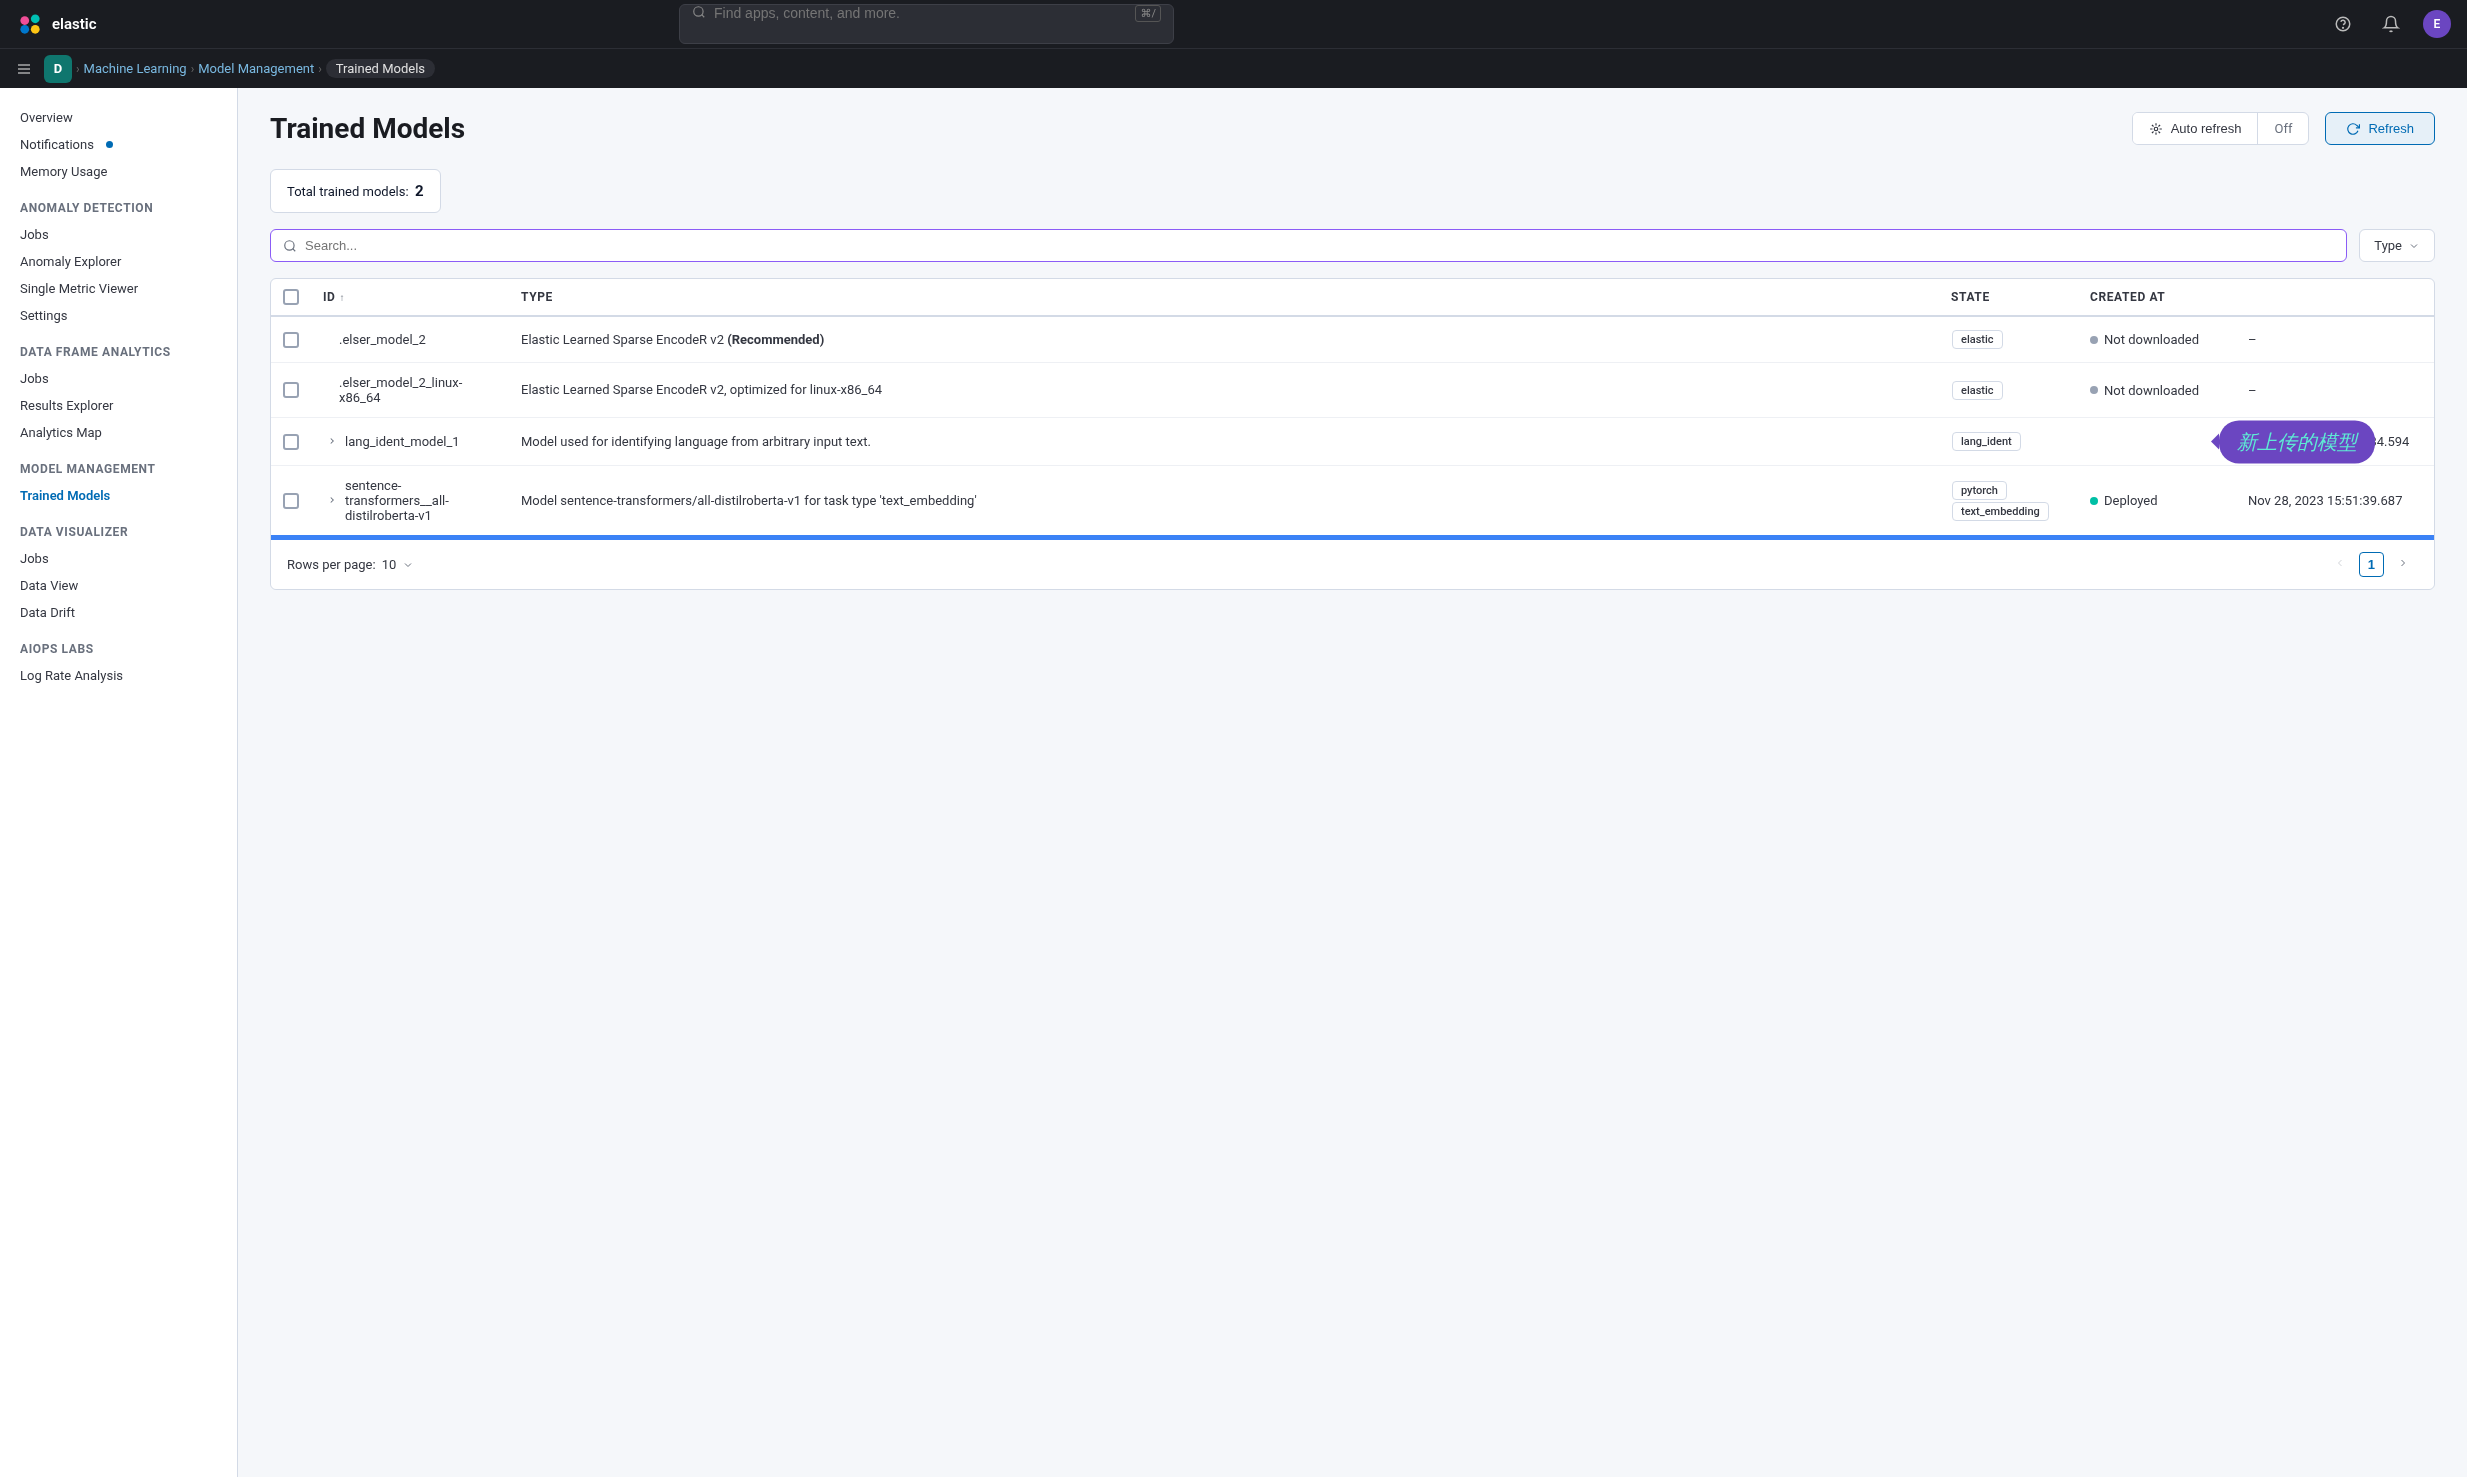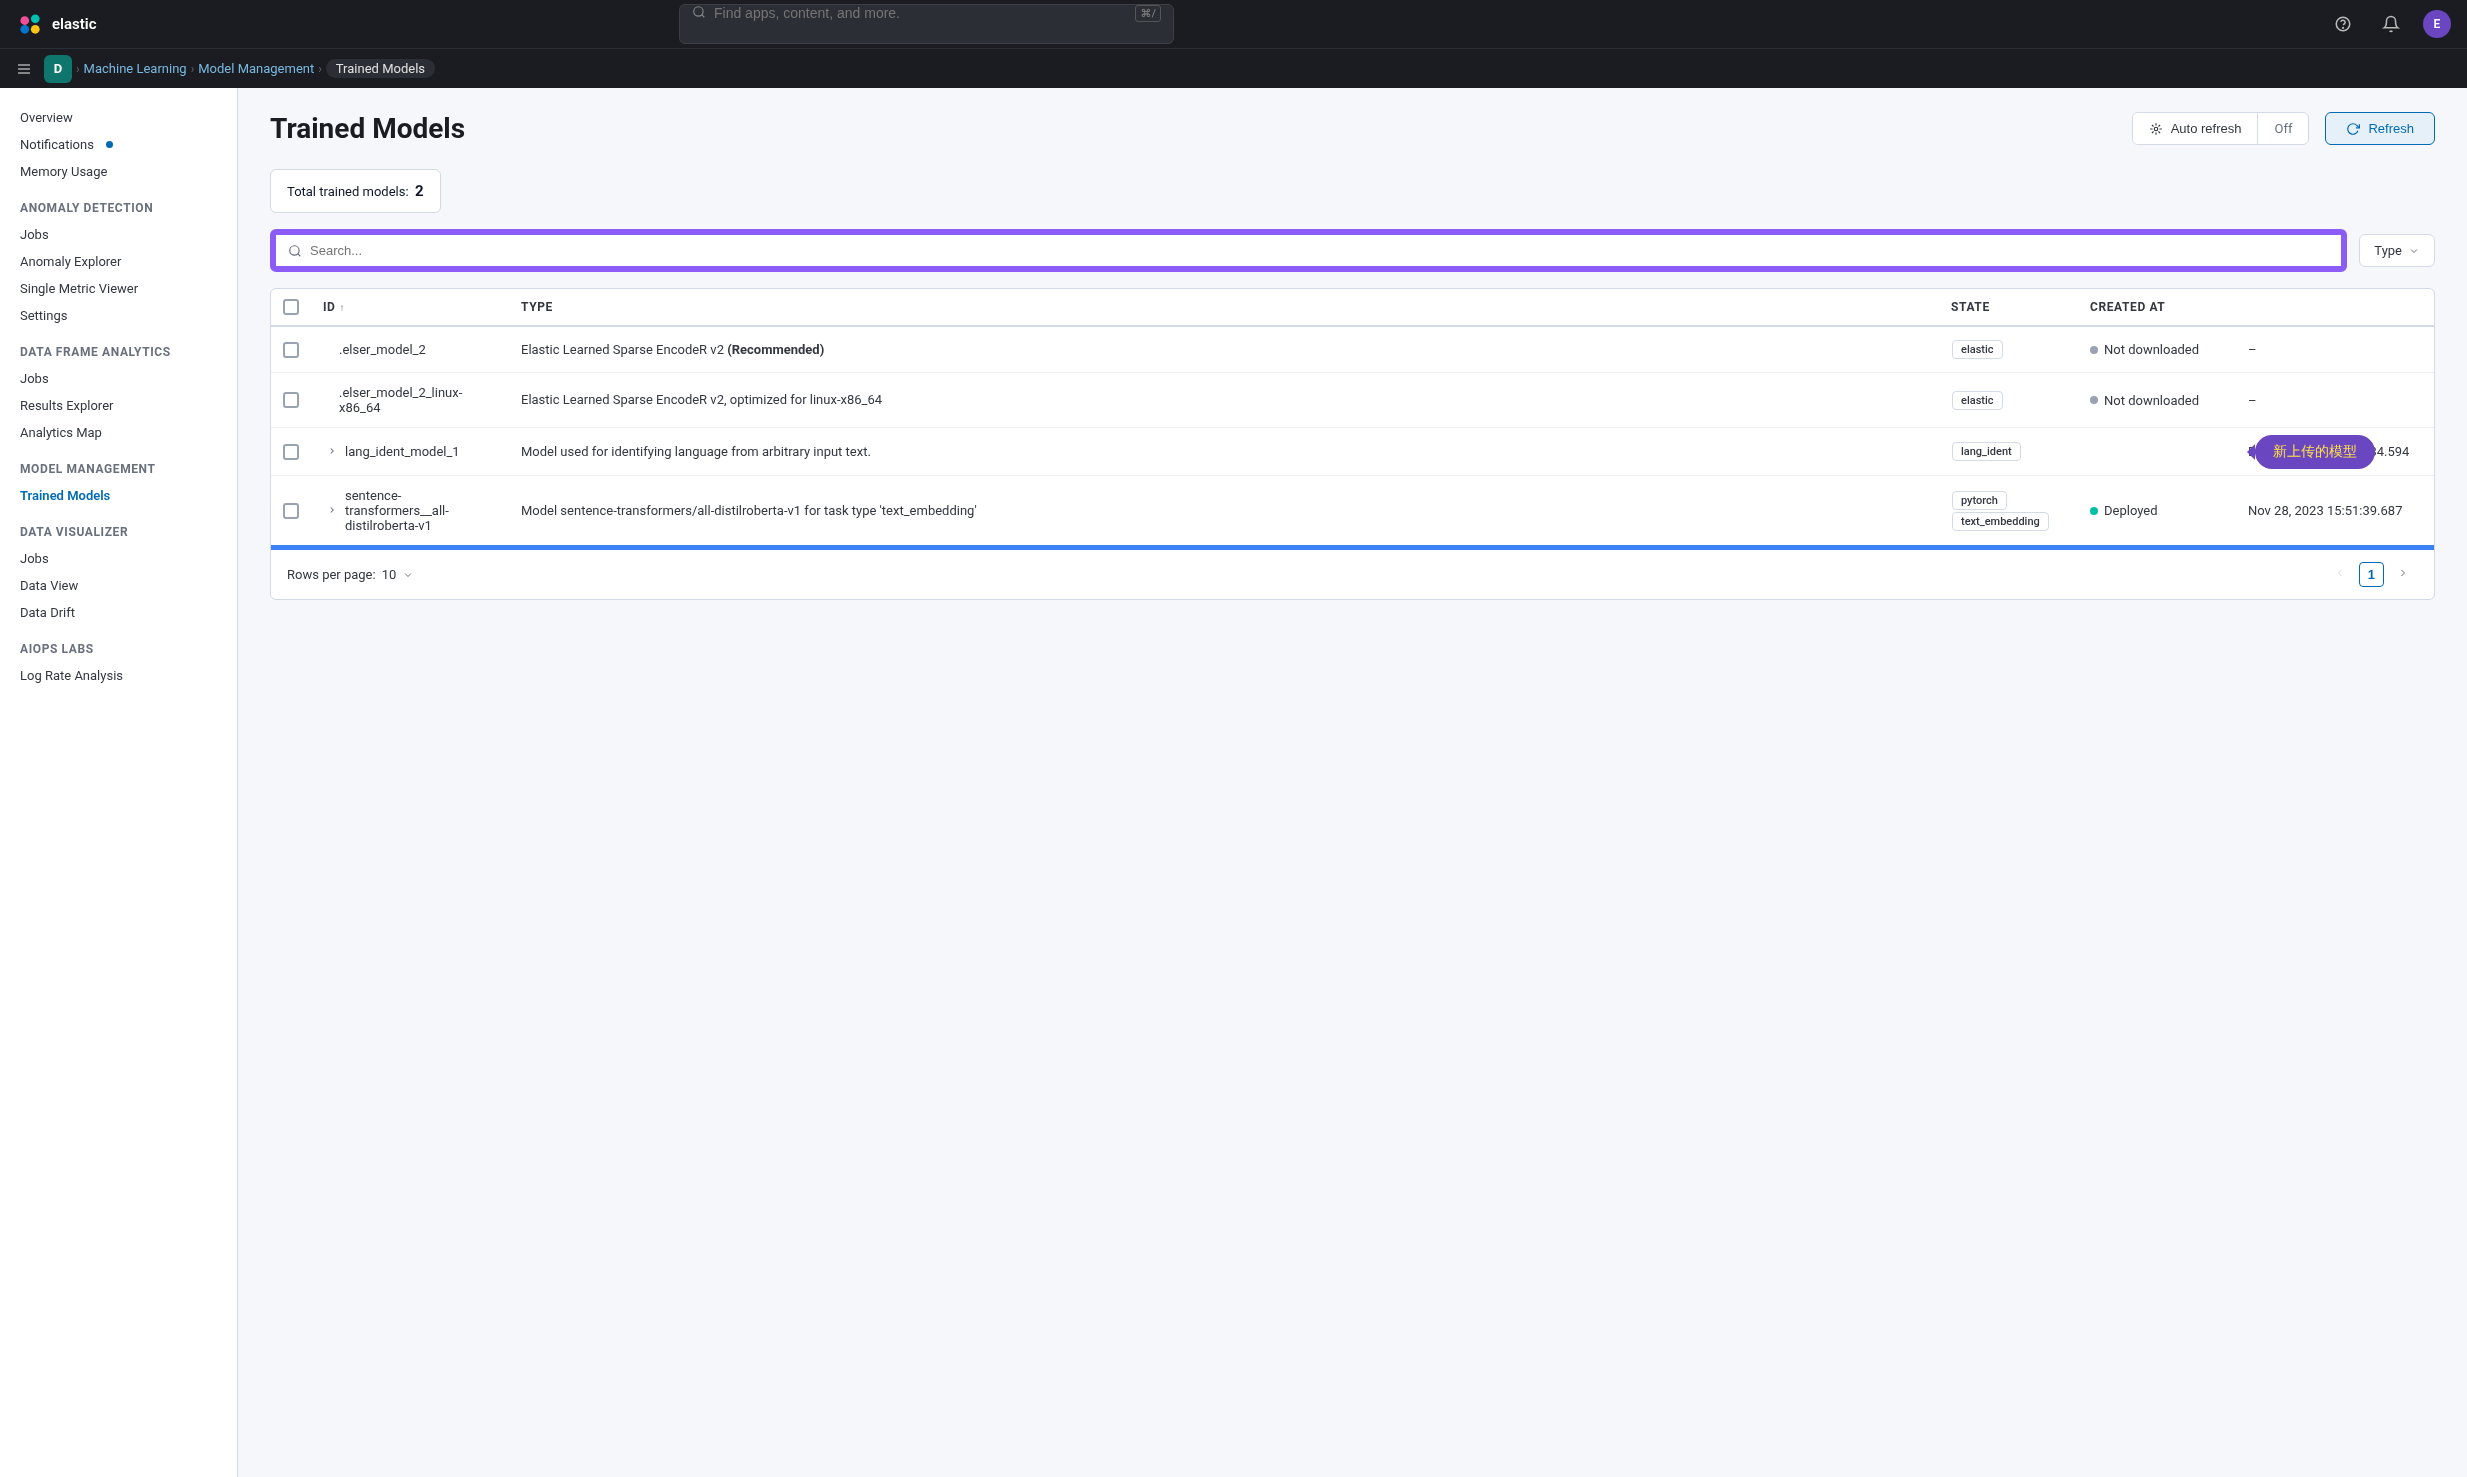--- a/index.html
+++ b/index.html
@@ -67,21 +67,21 @@
 
     
     .stats-bar { background: white; border: 1px solid #d3dae6; border-radius: 6px; padding: 12px 16px; margin-bottom: 16px; display: inline-block; }
     .stats-text { font-size: 13px; color: #0f172a; }
     .stats-text strong { font-size: 15px; }
 
     
     .table-controls { display: flex; align-items: center; gap: 12px; margin-bottom: 16px; }
     .search-input-wrapper {
       flex: 1; display: flex; align-items: center; gap: 8px;
-      background: white; border: 6px solid #8b5cf6; border-radius: 6px; padding: 8px 12px;
+      background: white; border: 1px solid #8b5cf6; border-radius: 6px; padding: 8px 12px;
     }
     .search-input-wrapper input { border: none; outline: none; font-size: 13px; color: #343741; flex: 1; background: none; }
     .search-icon-inner { color: #69707d; }
     .type-dropdown {
       display: flex; align-items: center; gap: 6px;
       background: white; border: 1px solid #d3dae6; border-radius: 6px; padding: 8px 14px; cursor: pointer; font-size: 13px; color: #343741;
     }
 
     
     .data-table { width: 100%; background: white; border: 1px solid #d3dae6; border-radius: 6px; overflow: hidden; }
@@ -101,22 +101,22 @@
     .state-dot { width: 8px; height: 8px; border-radius: 50%; display: inline-block; }
     .state-dot.gray { background: #98a2b3; }
     .state-dot.green { background: #00bfa5; }
 
     
     .description-cell { font-size: 13px; color: #343741; line-height: 1.5; }
     .description-cell strong { font-weight: 700; }
 
     
     .tooltip-bubble {
-      position: absolute; background: #6b46c1; color: #fde047; padding: 8px 18px; border-radius: 20px; font-size: 14px; font-weight: 500;
-      white-space: nowrap; z-index: 50;
+      position: absolute; background: #6b46c1; color: #5eead4; padding: 8px 18px; border-radius: 20px; font-size: 20px; font-weight: 500;
+      white-space: nowrap; z-index: 50; font-style: italic;
     }
     .tooltip-bubble::before {
       content: ''; position: absolute; left: -8px; top: 50%; transform: translateY(-50%);
       border: 8px solid transparent; border-right-color: #6b46c1; border-left: none;
     }
     .lang-row-wrapper { position: relative; }
 
     
     .table-footer { display: flex; align-items: center; justify-content: space-between; padding: 12px 16px; border-top: 5px solid #3b82f6; background: white; border-radius: 0 0 6px 6px; }
     .rows-per-page { display: flex; align-items: center; gap: 6px; font-size: 13px; color: #343741; cursor: pointer; }

